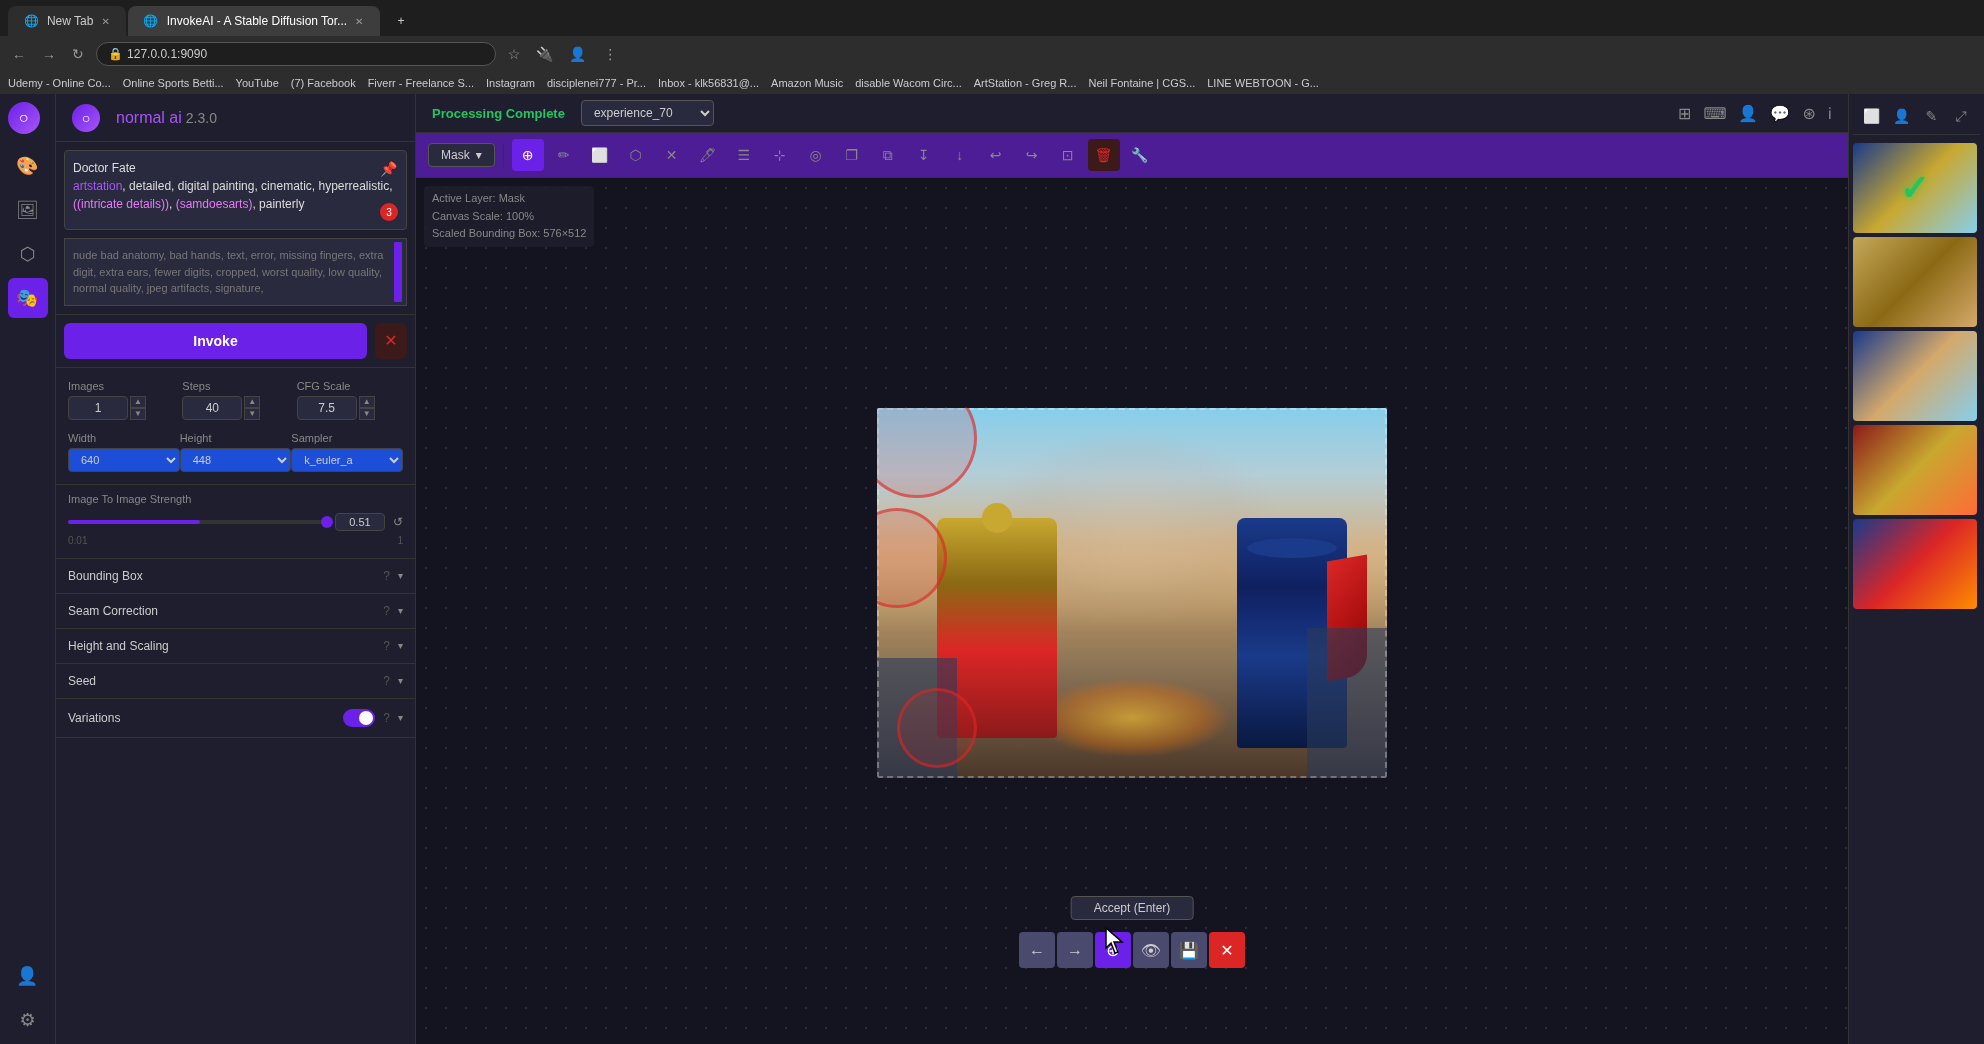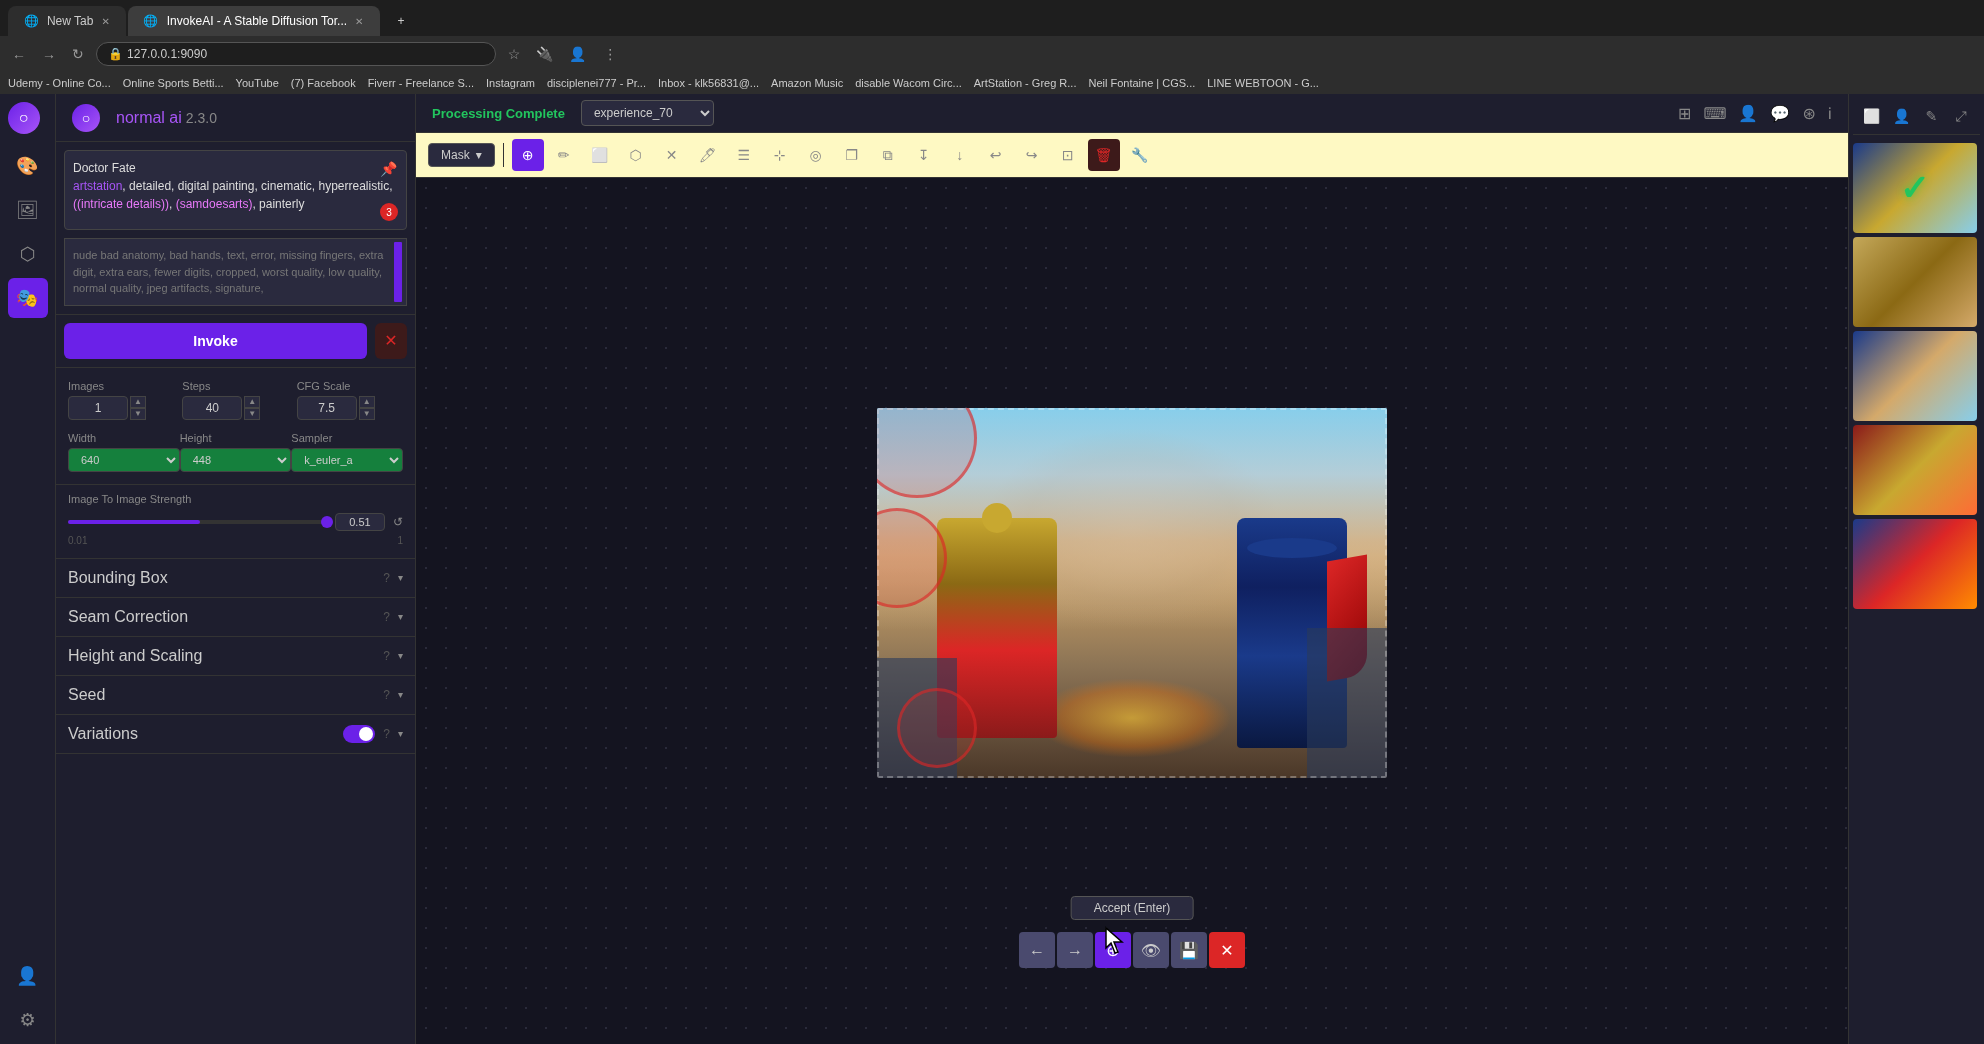--- a/index.html
+++ b/index.html
@@ -50,47 +50,47 @@
     .params-section { padding: 12px; border-bottom: 1px solid #333; }
     .params-grid { display: grid; grid-template-columns: 1fr 1fr 1fr; gap: 8px; }
     .param-group { display: flex; flex-direction: column; gap: 4px; }
     .param-label { font-size: 11px; color: #888; }
     .param-input-row { display: flex; align-items: center; gap: 2px; }
     .param-input { background: #2a2a3e; border: 1px solid #444; border-radius: 4px; padding: 4px 8px; color: #ccc; font-size: 12px; width: 60px; text-align: center; }
     .param-spinner { display: flex; flex-direction: column; }
     .param-spinner button { background: #2a2a3e; border: 1px solid #444; color: #888; width: 16px; height: 12px; font-size: 8px; cursor: pointer; line-height: 1; }
 
     .params-grid2 { display: grid; grid-template-columns: 1fr 1fr 1fr; gap: 0; margin-top: 12px; align-items: end; }
-    .param-select { background: #15803d; border: 1px solid #444; border-radius: 4px; padding: 4px 8px; color: #ccc; font-size: 11px; width: 100%; }
+    .param-select { background: #1d4ed8; border: 1px solid #444; border-radius: 4px; padding: 4px 8px; color: #ccc; font-size: 11px; width: 100%; }
 
     
     .slider-section { padding: 8px 12px 12px; border-bottom: 1px solid #333; }
     .slider-label { font-size: 11px; color: #888; margin-bottom: 8px; }
     .slider-row { display: flex; align-items: center; gap: 8px; }
     .slider-track { flex: 1; height: 4px; background: #333; border-radius: 2px; position: relative; }
     .slider-fill { height: 100%; background: #6b21e8; border-radius: 2px; width: 51%; }
     .slider-thumb { width: 12px; height: 12px; background: #6b21e8; border-radius: 50%; position: absolute; right: -6px; top: -4px; }
     .slider-input { background: #2a2a3e; border: 1px solid #444; border-radius: 4px; padding: 2px 6px; color: #ccc; font-size: 11px; width: 50px; text-align: center; }
     .slider-range-labels { display: flex; justify-content: space-between; font-size: 10px; color: #555; margin-top: 4px; }
 
     
     .collapsible-section { border-bottom: 1px solid #333; }
     .collapsible-header { display: flex; align-items: center; padding: 10px 12px; cursor: pointer; }
-    .collapsible-title { flex: 1; font-size: 16px; color: #ccc; }
+    .collapsible-title { flex: 1; font-size: 12px; color: #ccc; }
     .collapsible-icons { display: flex; gap: 8px; align-items: center; }
     .help-icon { color: #555; font-size: 12px; }
     .chevron { color: #888; font-size: 10px; }
     .toggle-switch { width: 32px; height: 18px; background: #6b21e8; border-radius: 9px; position: relative; cursor: pointer; }
     .toggle-thumb { width: 14px; height: 14px; background: white; border-radius: 50%; position: absolute; right: 2px; top: 2px; }
 
     
     .main-canvas { flex: 1; background: #141420; display: flex; flex-direction: column; position: relative; }
 
     
-    .toolbar { background: #fef9c3; border-bottom: 1px solid #333; padding: 6px 12px; display: flex; align-items: center; gap: 4px; }
+    .toolbar { background: #4c1d95; border-bottom: 1px solid #333; padding: 6px 12px; display: flex; align-items: center; gap: 4px; }
     .toolbar-btn { width: 32px; height: 32px; display: flex; align-items: center; justify-content: center; border-radius: 4px; cursor: pointer; color: #888; font-size: 14px; border: none; background: transparent; }
     .toolbar-btn.active { background: #6b21e8; color: #fff; }
     .toolbar-btn.danger { background: #7f1d1d; color: #dc2626; }
     .toolbar-divider { width: 1px; height: 24px; background: #333; margin: 0 4px; }
     .mask-btn { background: #2a2a3e; border: 1px solid #555; border-radius: 4px; padding: 4px 12px; color: #ccc; font-size: 12px; cursor: pointer; display: flex; align-items: center; gap: 6px; }
 
     
     .canvas-info { position: absolute; top: 52px; left: 380px; z-index: 10; background: rgba(30,30,46,0.8); padding: 4px 8px; border-radius: 4px; }
     .canvas-info-text { font-size: 11px; color: #888; line-height: 1.6; }
 
@@ -404,20 +404,25 @@
       <button class="toolbar-btn" title="Download">↓</button>
       <button class="toolbar-btn" title="Undo">↩</button>
       <button class="toolbar-btn" title="Redo">↪</button>
       <button class="toolbar-btn" title="Reset">⊡</button>
       <button class="toolbar-btn danger" title="Delete" style="background:#3d1a1a;color:#dc2626;">🗑</button>
       <button class="toolbar-btn" title="Settings">🔧</button>
     </div>
 
     <div class="canvas-workspace">
 
+      <div class="canvas-info" style="position:absolute;top:8px;left:8px;z-index:10;">
+        <div class="canvas-info-text">Active Layer: Mask</div>
+        <div class="canvas-info-text">Canvas Scale: 100%</div>
+        <div class="canvas-info-text">Scaled Bounding Box: 576×512</div>
+      </div>
 
       <div class="canvas-image">
 
         <div class="hero-image">
           <div class="hero-smoke"></div>
 
           <div style="position:absolute;top:0;left:0;right:0;height:60%;background:linear-gradient(180deg,#87ceeb 0%,#b8d4e8 30%,#d4b896 60%,transparent 100%);opacity:0.7;"></div>
 
           <div style="position:absolute;bottom:20px;left:50%;transform:translateX(-50%);width:200px;height:80px;background:radial-gradient(ellipse,rgba(255,200,50,0.6) 0%,rgba(255,120,0,0.3) 50%,transparent 70%);border-radius:50%;"></div>
 

